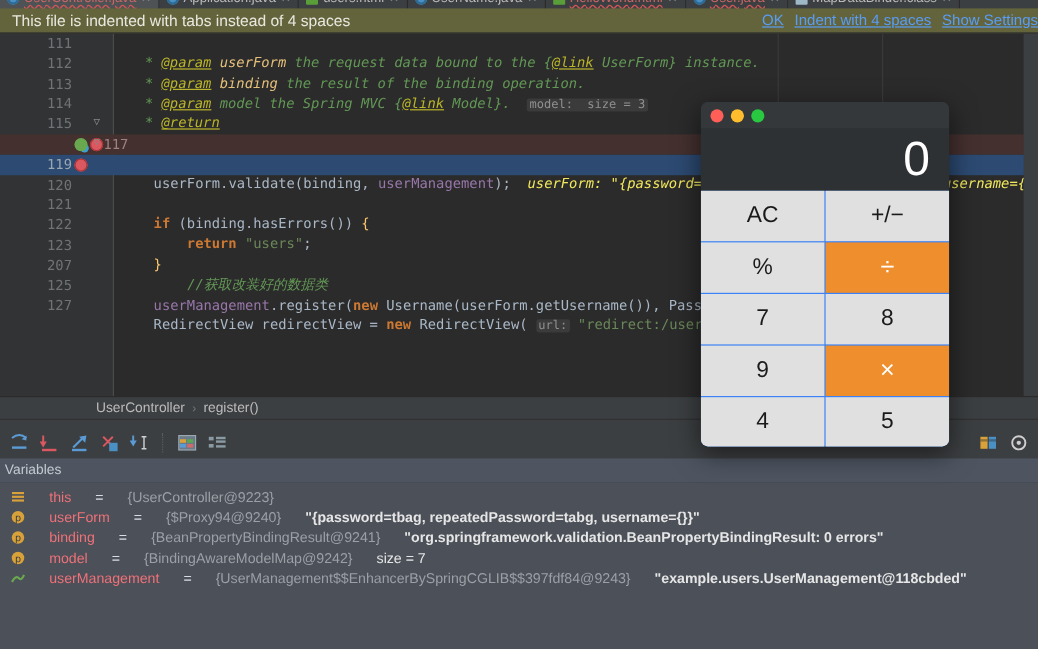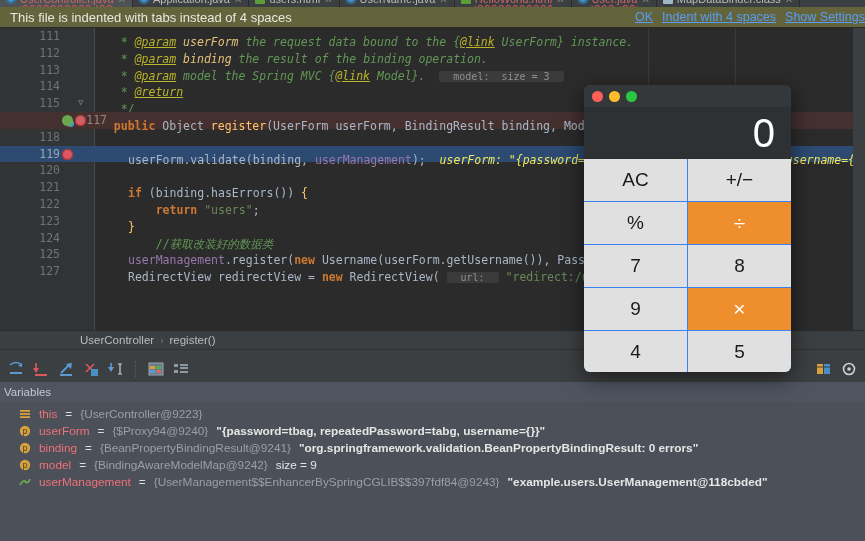--- a/index.html
+++ b/index.html
@@ -136,38 +136,38 @@
   .gic { width: 11px; height: 11px; border-radius: 50%; display: inline-block; }
   .gic.bean { background: #6aa84f; box-shadow: 3px 3px 0 -2px #3aa0d0; }
   .gic.bp { background: #db5860; box-shadow: inset 0 0 0 1px #a33; }
   .fold {
     position: absolute; left: 78px; top: 3px;
     width: 9px; height: 10px;
     color: #888; font-size: 9px;
     line-height: 9px;
   }
   .ctext {
-    position: absolute; left: 100px; top: 6px;
+    position: absolute; left: 100px; top: 16px;
     line-height: 16.8px;
     white-space: pre;
   }
   .cline.exec { background: #2c4a72; }
   .cline.exec .lnum { color: #9aa7b0; }
   .cline.bpline { background: #44302f; }
   .cline.bpline .lnum { color: #a08080; margin-left: 47px; }
   .c-tag   { color: #bbb529; font-style: italic; text-decoration: underline; }
   .c-doc   { color: #629755; font-style: italic; }
   .c-kw    { color: #cc7832; font-weight: bold; }
   .c-anno  { color: #bbb529; }
   .c-txt   { color: #a9b7c6; }
   .c-str   { color: #6a8759; }
   .c-fld   { color: #9876aa; }
   .c-stat  { color: #9876aa; font-style: italic; }
   .c-meth  { color: #ffc66d; }
-  .c-hint  { color: #909090; background: #3b3b3b; font-size: 10px; padding: 0 14px; border-radius: 2px; }
+  .c-hint  { color: #909090; background: #3b3b3b; font-size: 10px; padding: 0 2px; border-radius: 2px; }
   .c-inline{ color: #b5a642; font-style: italic; }
   .c-inline2{ color: #e5c07b; font-style: italic; }
   .c-cn-und { color:#a9b7c6; text-decoration: underline dotted #777; }
   .c-zh    { color: #629755; font-style: italic; }
   .c-yel   { color: #ffc66d; }
 
   
   .markerstrip {
     position: absolute; top: 0; right: 0;
     width: 12px; height: 302px;
@@ -239,22 +239,22 @@
     position: absolute; top: 20px; left: 0;
     width: 865px; height: 139px;
     background: #4b5059;
     padding-top: 3px;
     box-sizing: border-box;
     overflow: hidden;
   }
   .vrow {
     height: 17px;
     display: flex; align-items: center;
-    padding-left: 19px;
-    gap: 8px;
+    padding-left: 9px;
+    gap: 20px;
     white-space: nowrap;
     font-size: 11.8px;
     font-family: "Liberation Sans", sans-serif;
   }
   .vicon { width: 12px; height: 12px; flex: 0 0 auto; position: relative; }
   .vname { color: #f07178; }
   .veq { color: #d8dde3; }
   .vval { color: #9aa0a6; }
   .vstr { color: #e6e6e6; font-weight: bold; }
   .vsize { color: #e6e6e6; }
@@ -403,23 +403,20 @@
       <div class="cline bpline">
         <span class="lnum">117</span>
         <span class="gicons">
           <span class="gic bean"></span>
           <span class="gic bp"></span>
         </span>
         <span class="fold">▽</span>
         <span class="ctext"><span class="c-kw">  public </span><span class="c-txt">Object </span><span class="c-meth">register</span><span class="c-txt">(UserForm userForm, BindingResult binding, Model </span><span class="c-cn-und">model</span><span class="c-txt">) {</span></span>
       </div>
 
-      <div class="cline">
-        <span class="lnum">118</span>
-      </div>
 
       <div class="cline exec">
         <span class="lnum">119</span>
         <span class="gicons">
           <span class="gic bp"></span>
         </span>
         <span class="ctext" style="left:128px;"><span class="c-txt">userForm.</span><span class="c-txt">validate</span><span class="c-txt">(binding, </span><span class="c-fld">userManagement</span><span class="c-txt">);</span><span class="c-txt">  </span><span class="c-inline" style="color:#f2e85c;">userForm: "{password=tbag, repeatedPassword=tabg, username={}}"</span></span>
       </div>
 
       <div class="cline">
@@ -435,21 +432,21 @@
         <span class="lnum">122</span>
         <span class="ctext" style="left:128px;"><span class="c-kw">    return </span><span class="c-str">"users"</span><span class="c-txt">;</span></span>
       </div>
 
       <div class="cline">
         <span class="lnum">123</span>
         <span class="ctext" style="left:128px;"><span class="c-yel">}</span></span>
       </div>
 
       <div class="cline">
-        <span class="lnum">124</span>
+        <span class="lnum">207</span>
         <span class="ctext" style="left:128px;margin-left:28px;"><span class="c-zh">//获取改装好的数据类</span></span>
       </div>
 
       <div class="cline">
         <span class="lnum">125</span>
         <span class="ctext" style="left:128px;"><span class="c-fld">userManagement</span><span class="c-txt">.register(</span><span class="c-kw">new </span><span class="c-txt">Username(userForm.getUsername()), Password.</span><span class="c-txt">ra</span><span class="c-txt">w</span></span>
       </div>
 
 
       <div class="cline">
@@ -588,21 +585,21 @@
       <div class="vrow">
         <span class="vicon">
           <svg width="12" height="12" viewBox="0 0 12 12">
               <circle cx="6" cy="6" r="5.2" fill="#d8a13a"></circle>
               <text x="6" y="9" font-size="8" font-family="DejaVu Sans, sans-serif" fill="#3c3f41" text-anchor="middle">p</text>
             </svg>
         </span>
         <span class="vname">model</span>
         <span class="veq">=</span>
         <span class="vval">{BindingAwareModelMap@9242}</span>
-        <span class="vsize">size = 9</span>
+        <span class="vsize">size = 7</span>
       </div>
 
       <div class="vrow">
         <span class="vicon">
           <svg width="12" height="12" viewBox="0 0 12 12">
               <path d="M1 9 Q4 3 7 6 Q9 8 11 3" stroke="#6aa84f" stroke-width="1.8" fill="none"></path>
             </svg>
         </span>
         <span class="vname">userManagement</span>
         <span class="veq">=</span>

